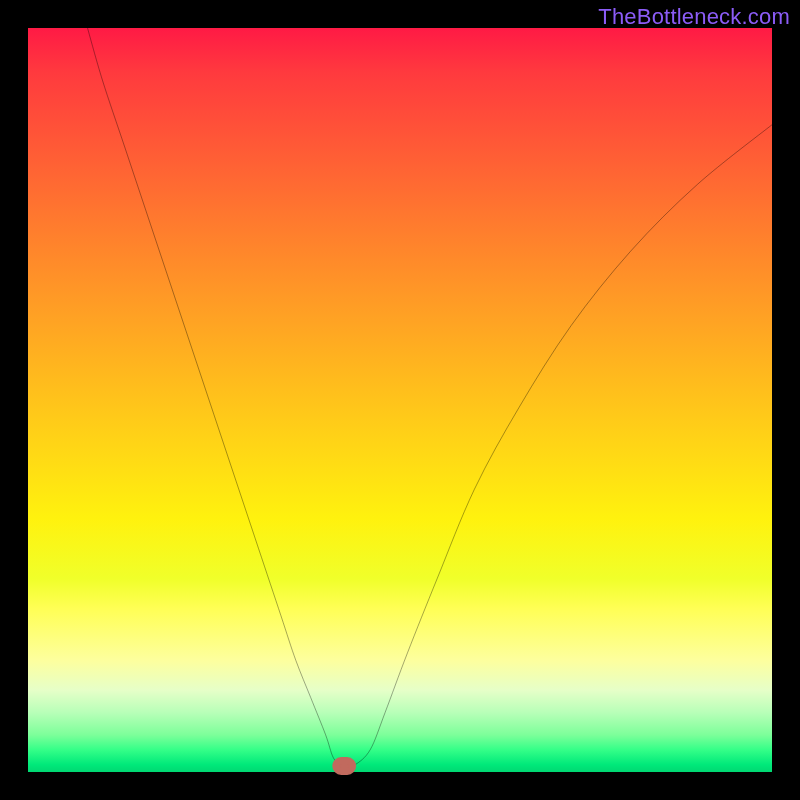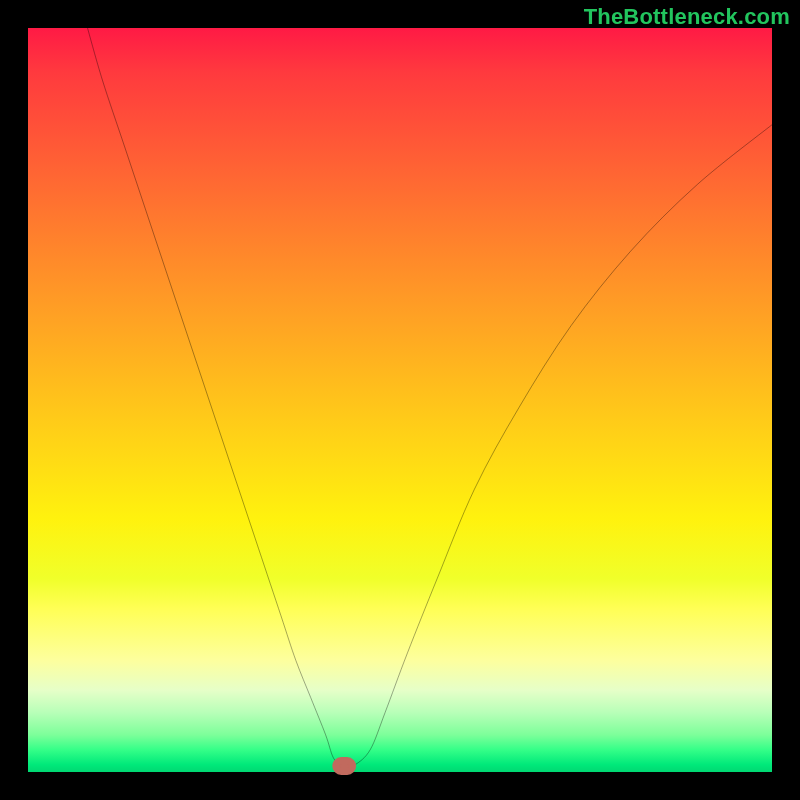--- a/index.html
+++ b/index.html
@@ -14,23 +14,23 @@
   .frame {
     position: relative;
     width: 800px;
     height: 800px;
     background: #000;
   }
   .watermark {
     position: absolute;
     top: 4px;
     right: 10px;
-    color: #22c55e;
+    color: #8b5cf6;
     font-size: 22px;
-    font-weight: 700;
+    font-weight: 400;
     letter-spacing: 0.2px;
     z-index: 20;
     user-select: none;
   }
   .plot-area {
     position: absolute;
     left: 28px;
     top: 28px;
     width: 744px;
     height: 744px;

